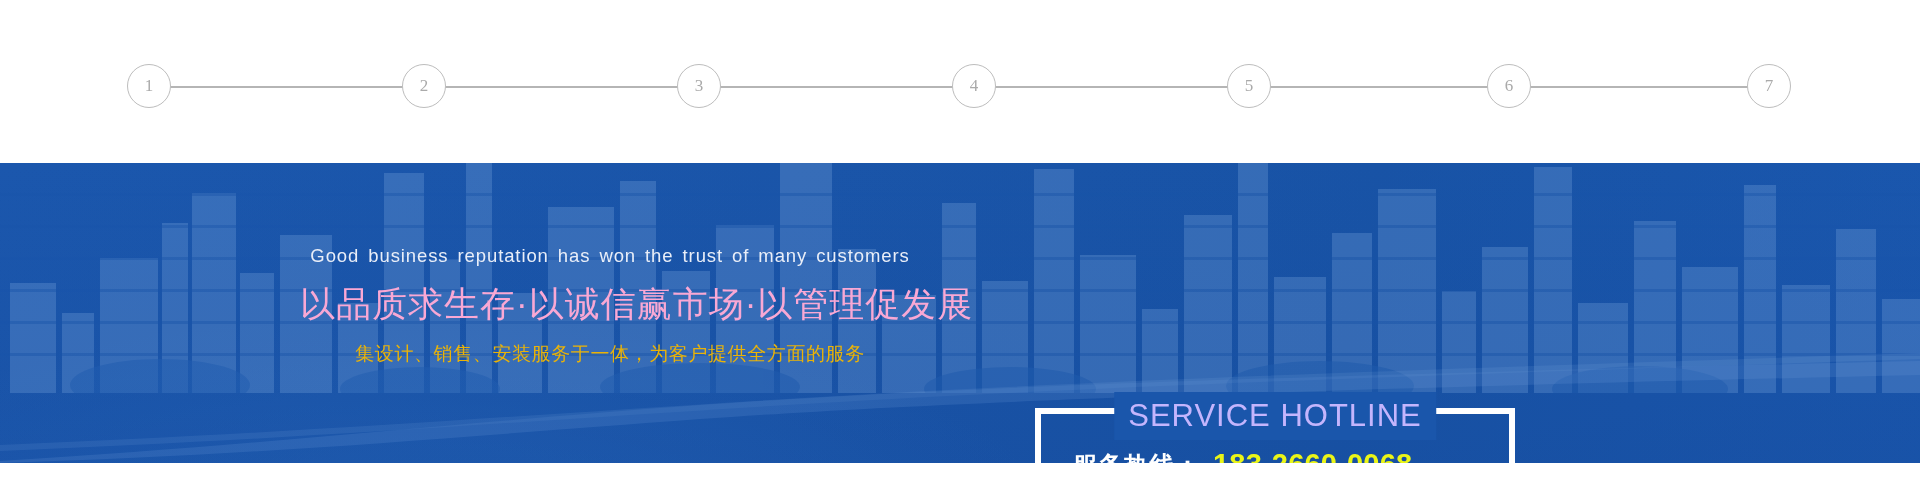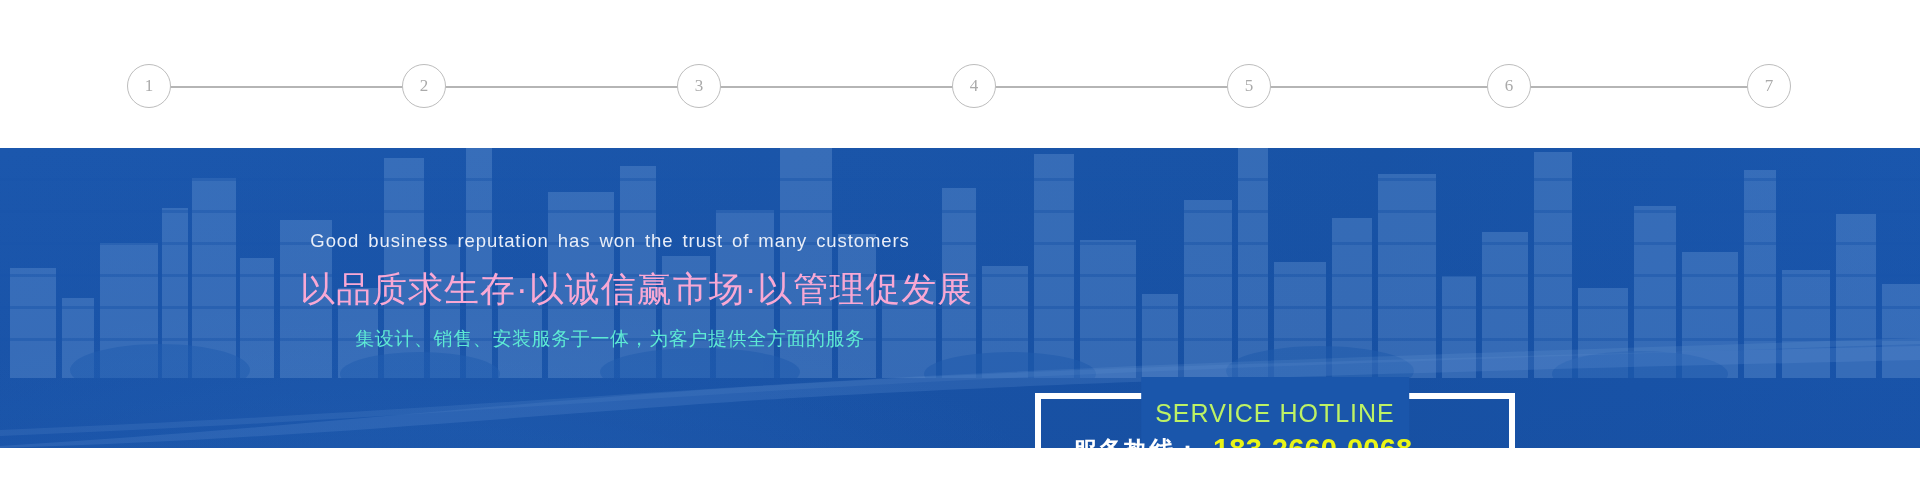--- a/index.html
+++ b/index.html
@@ -54,21 +54,21 @@
     line-height: 41px;
     text-align: center;
     font-family: "Liberation Serif", "DejaVu Serif", serif;
     cursor: pointer;
   }
 
   
   .banner {
     position: absolute;
     left: 0;
-    top: 148px;
+    top: 163px;
     width: 1920px;
     height: 300px;
     overflow: hidden;
     background: #1a56ab;
   }
   .banner-bg {
     position: absolute;
     inset: 0;
     background:
       linear-gradient(180deg, rgba(24,82,166,0.00) 0%, rgba(20,70,150,0.25) 100%),
@@ -115,42 +115,42 @@
     font-weight: 400;
     letter-spacing: 1px;
     white-space: nowrap;
     color: #f9a8d4;
   }
   .slogan-sub {
     margin-top: 13px;
     font-size: 19px;
     letter-spacing: 0.6px;
     white-space: nowrap;
-    color: #5eead4;
+    color: #eab308;
   }
 
   
   .hotline {
     position: absolute;
     left: 1035px;
     top: 245px;
     width: 480px;
     height: 139px;
     box-sizing: border-box;
     border: 6px solid #ffffff;
   }
   .hotline-title {
     position: absolute;
     left: 50%;
     top: -22px;
     transform: translateX(-50%);
-    padding: 16px 14px;
+    padding: 4px 14px;
     background: #1a56ab;
-    color: #bef264;
-    font-size: 25px;
+    color: #c4b5fd;
+    font-size: 31px;
     letter-spacing: 1px;
     white-space: nowrap;
     line-height: 40px;
     font-weight: 400;
   }
   .hotline-rows {
     position: absolute;
     left: 0;
     top: 34px;
     width: 100%;

